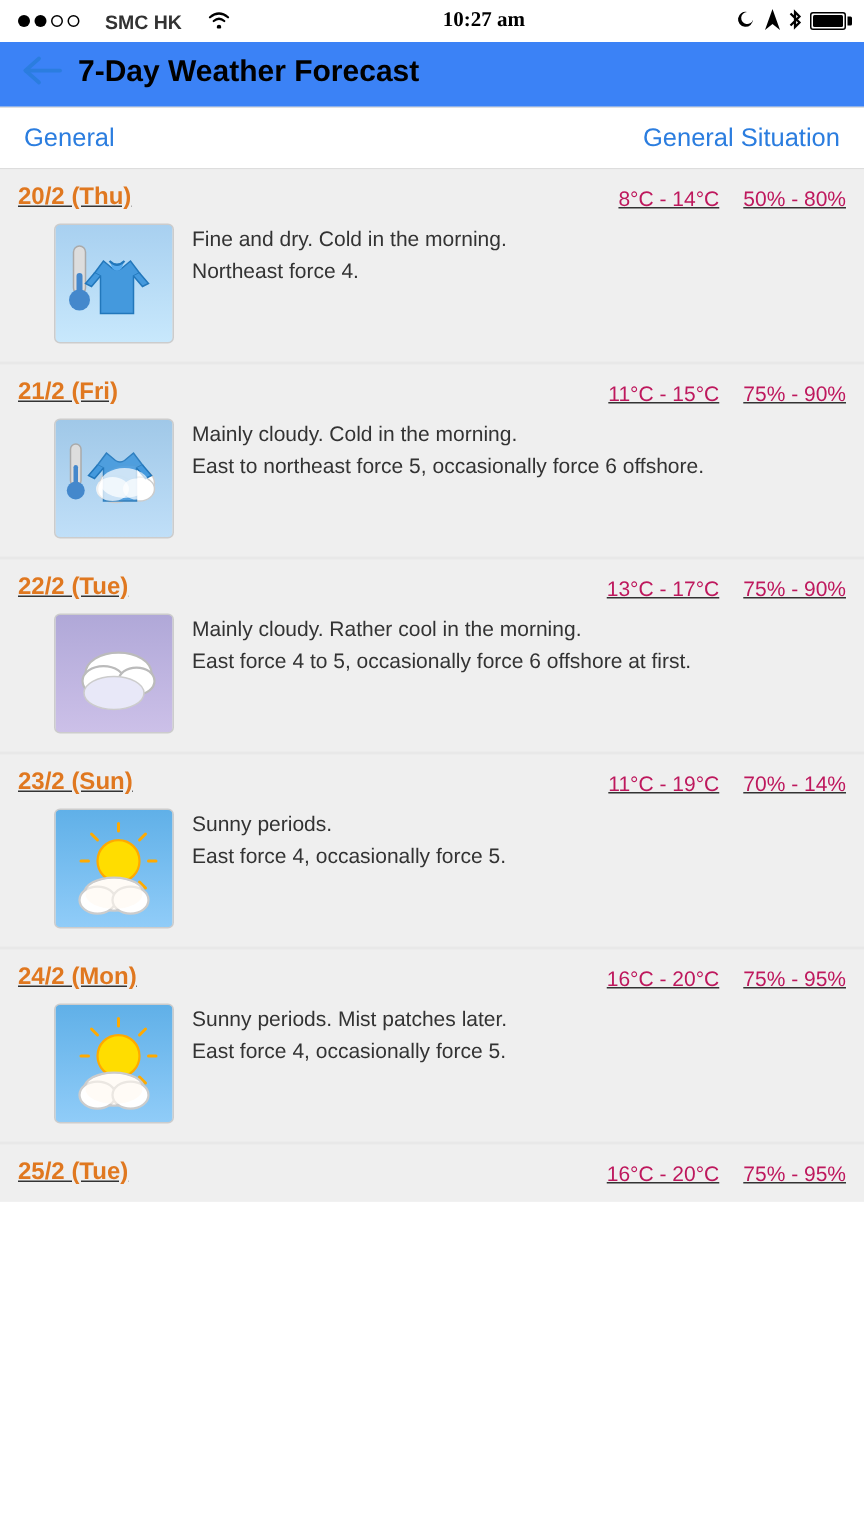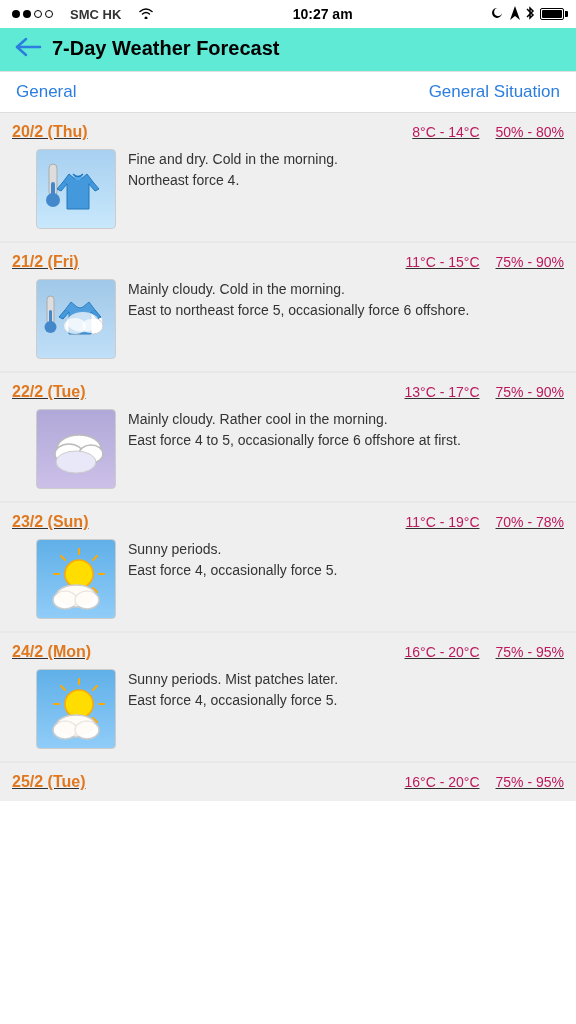--- a/index.html
+++ b/index.html
@@ -34,20 +34,21 @@
     }
     .dot {
       width: 8px; height: 8px; border-radius: 50%;
       background: #000;
     }
     .dot.empty { background: transparent; border: 1.5px solid #000; }
     .status-center {
       font-size: 14px;
       font-weight: 600;
       color: #000;
+      font-family: Liberation Serif, serif;
     }
     .status-right {
       display: flex;
       align-items: center;
       gap: 5px;
       font-size: 13px;
     }
     .battery {
       width: 24px; height: 12px;
       border: 1.5px solid #000;
@@ -72,21 +73,21 @@
       height: 100%;
       width: 100%;
       border-radius: 1px;
     }
 
     
     .header {
       display: flex;
       align-items: center;
       padding: 8px 14px 10px 14px;
-      background: #5eead4;
+      background: #3b82f6;
       border-bottom: 1px solid #e0e0e0;
     }
     .back-btn {
       margin-right: 10px;
       cursor: pointer;
     }
     .back-btn svg { width: 28px; height: 22px; }
     .header-title {
       font-size: 20px;
       font-weight: 700;
@@ -328,21 +329,21 @@
         Mainly cloudy. Rather cool in the morning.<br>East force 4 to 5, occasionally force 6 offshore at first.
       </div>
     </div>
   </div>
 
   <div class="forecast-item">
     <div class="forecast-header">
       <span class="forecast-date">23/2 (Sun)</span>
       <div class="forecast-stats">
         <span>11°C - 19°C</span>
-        <span>70% - 78%</span>
+        <span>70% - 14%</span>
       </div>
     </div>
     <div class="forecast-body">
       <div class="forecast-icon" style="background: linear-gradient(180deg, #60b0e8 0%, #90ccf8 100%); display:flex; align-items:center; justify-content:center;">
         <svg width="70" height="70" viewBox="0 0 70 70">
 
           <circle cx="38" cy="30" r="14" fill="#ffdd00" stroke="#ffaa00" stroke-width="1.5"></circle>
 
           <g stroke="#ffaa00" stroke-width="2" stroke-linecap="round">
             <line x1="38" y1="10" x2="38" y2="5"></line>

